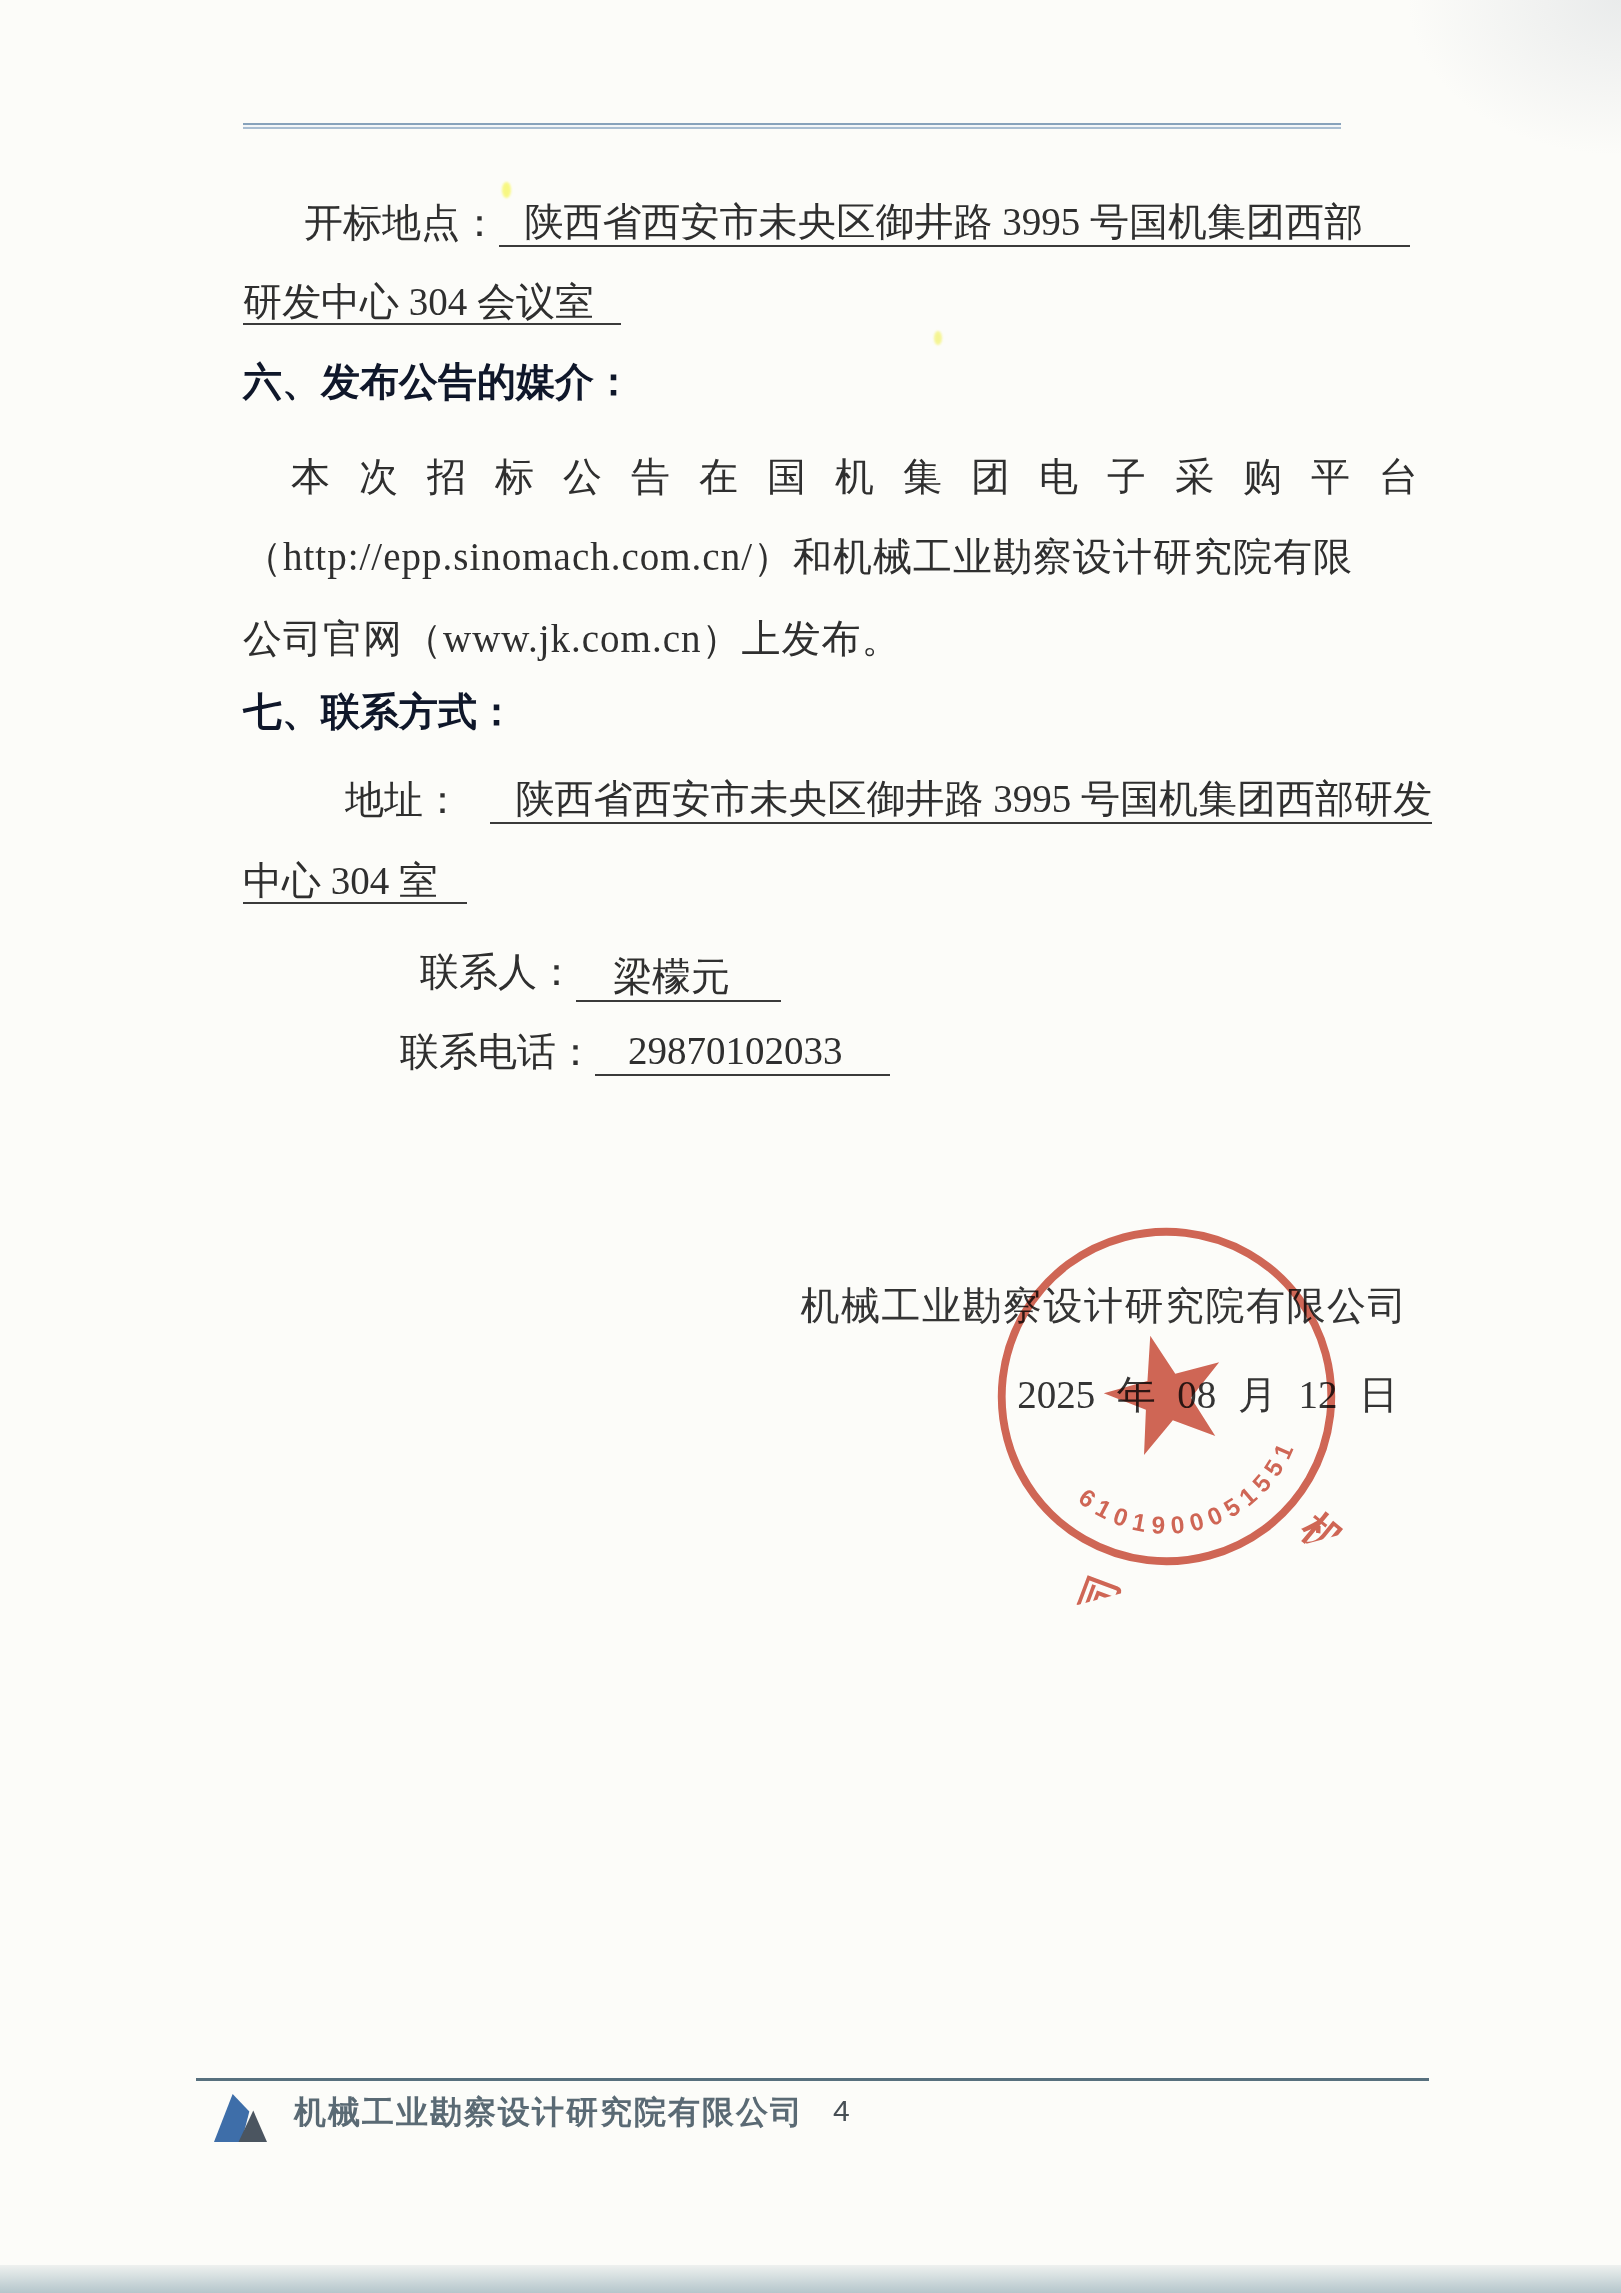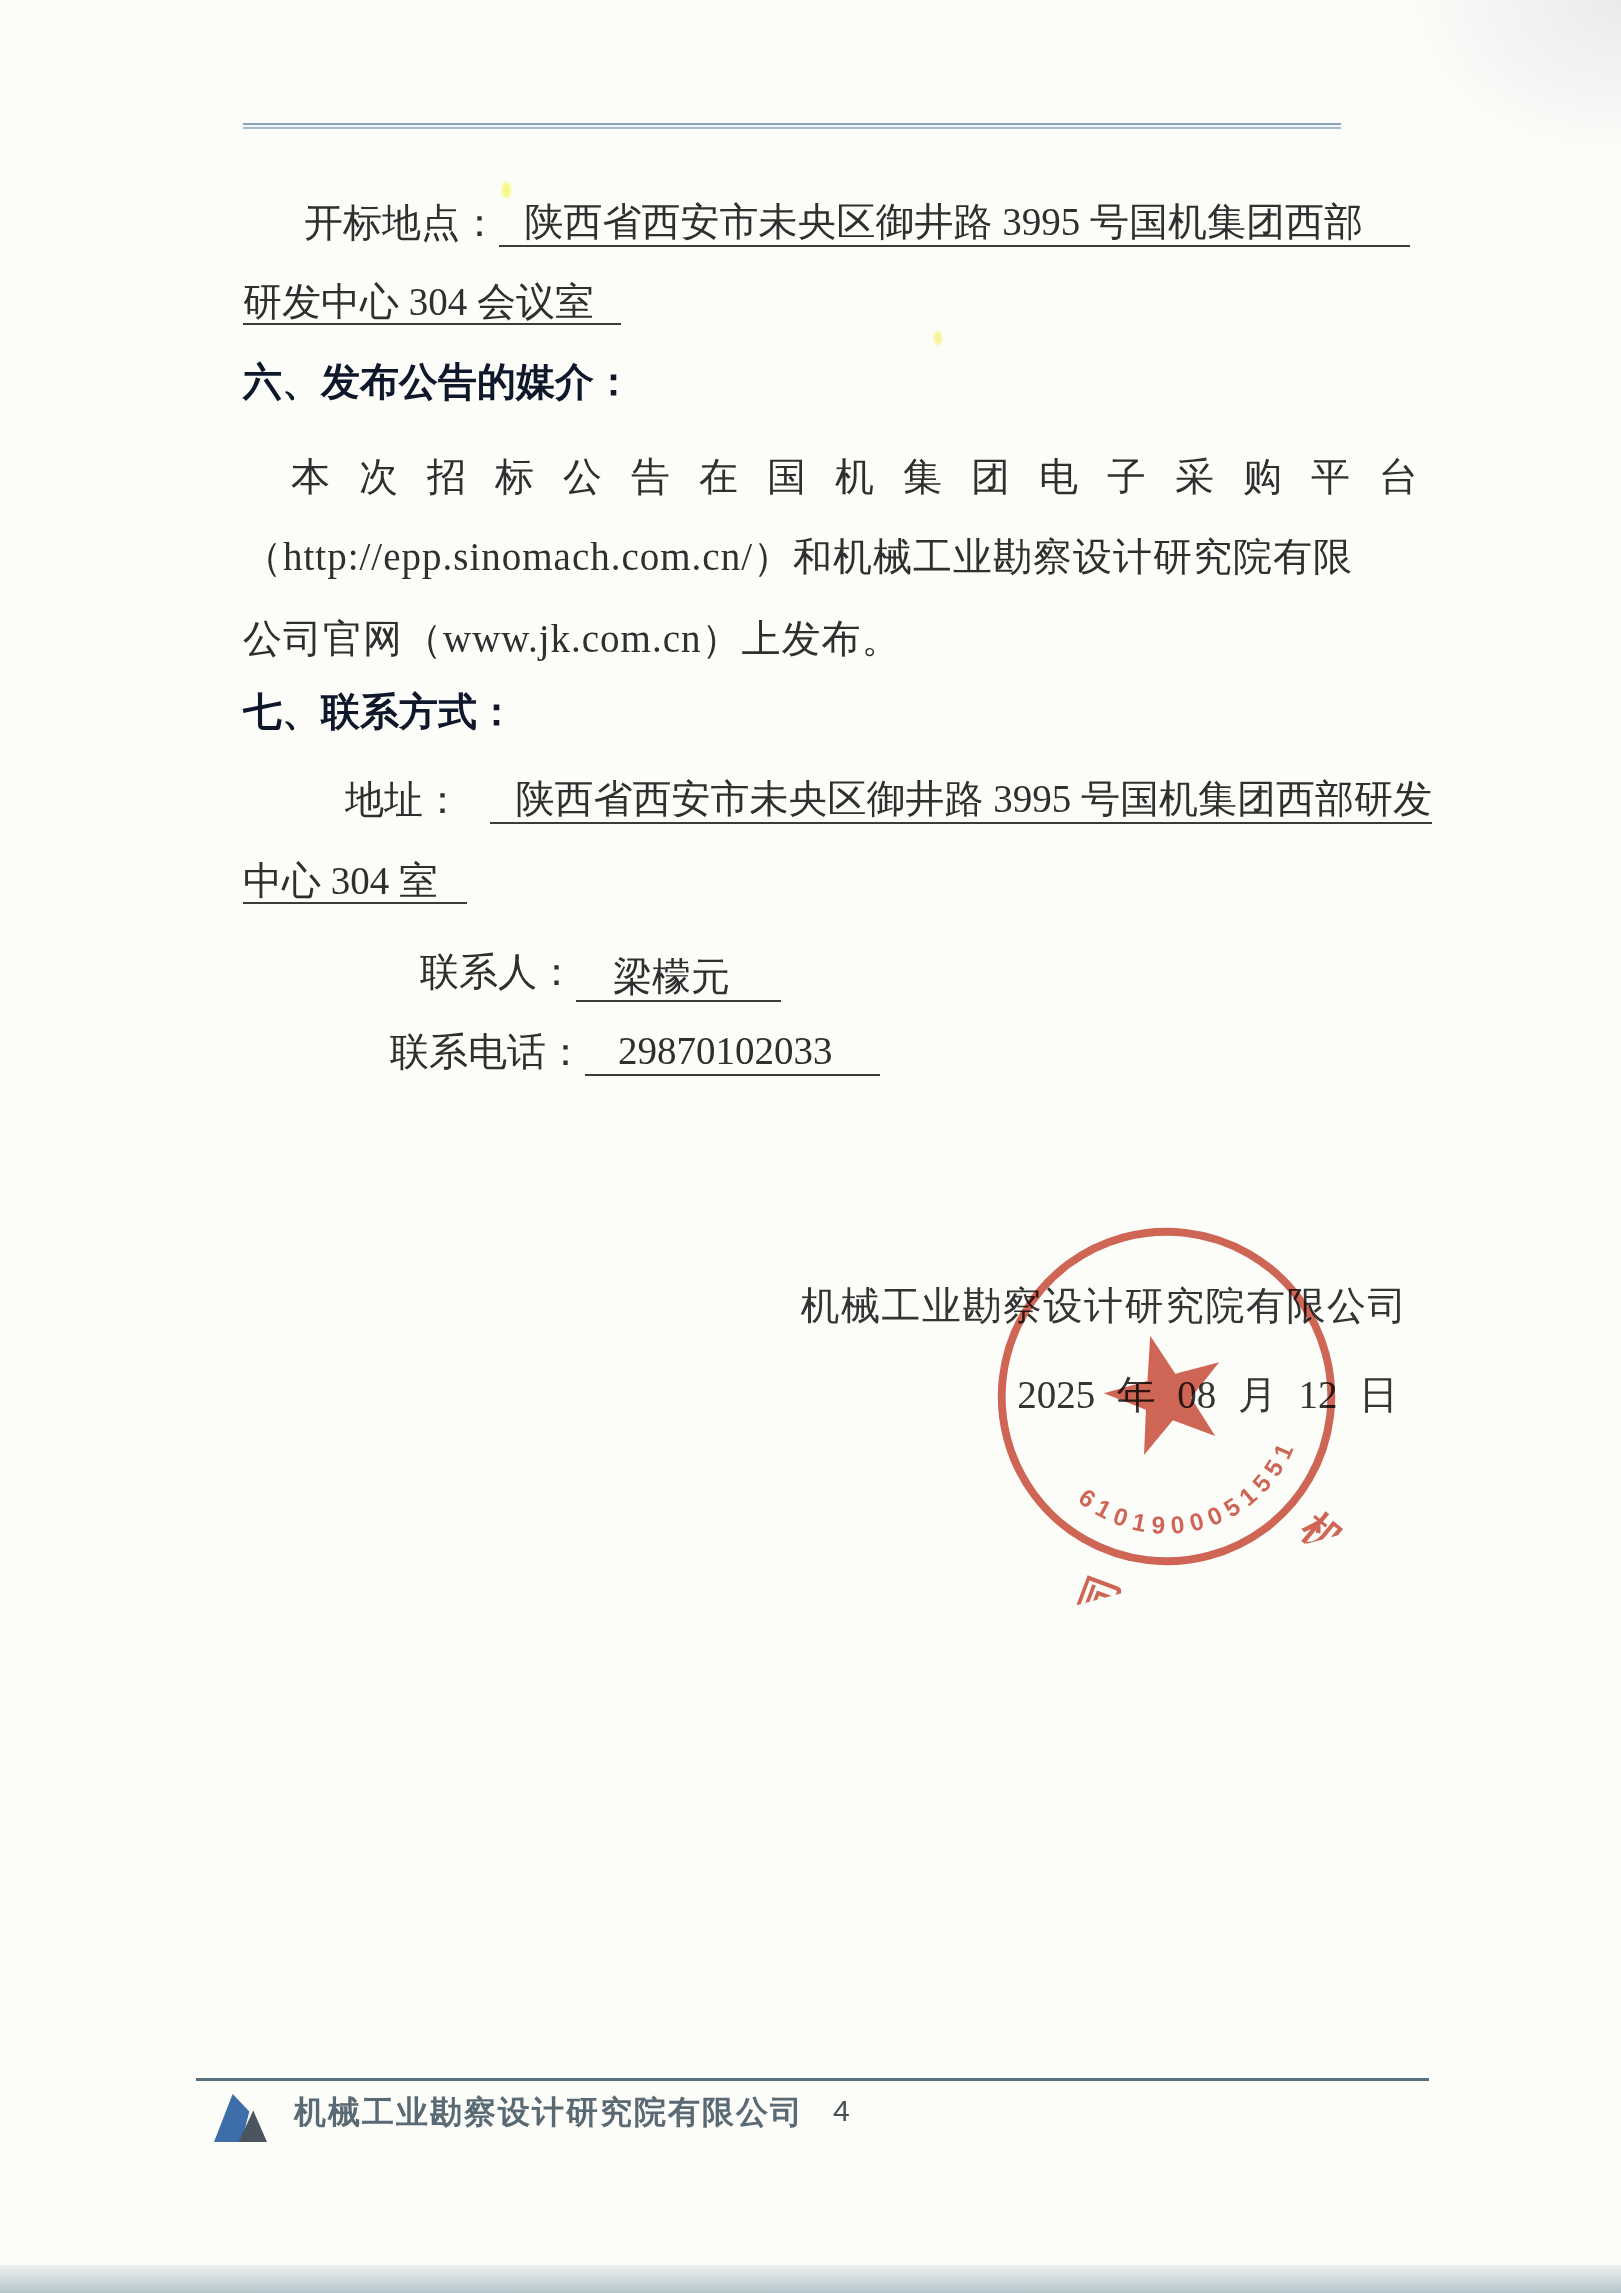--- a/index.html
+++ b/index.html
@@ -96,21 +96,21 @@
 
   <div class="tline" style="left:243px;top:858px;">
     <span class="ul" style="padding-right:29px;">中心 304 室</span>
   </div>
 
   <div class="tline flexline" style="left:420px;top:942px;">
     <span>联系人：</span>
     <span class="ul" style="padding-left:37px;padding-right:51px;margin-top:12px;">梁檬元</span>
   </div>
 
-  <div class="tline flexline" style="left:390px;top:1028px;">
+  <div class="tline flexline" style="left:400px;top:1028px;">
     <span>联系电话：</span>
     <span class="ul" style="padding-left:33px;padding-right:47px;">29870102033</span>
   </div>
 
   <div class="sig" style="right:213px;top:1279px;letter-spacing:1.5px;">机械工业勘察设计研究院有限公司</div>
   <div class="sig" style="right:223px;top:1368px;word-spacing:11.8px;">2025 年 08 月 12 日</div>
 
   <svg class="seal" viewBox="0 0 364 364">
     <circle cx="182" cy="182" r="168" fill="none" stroke="#cd5645" stroke-width="8"></circle>
     <defs>

